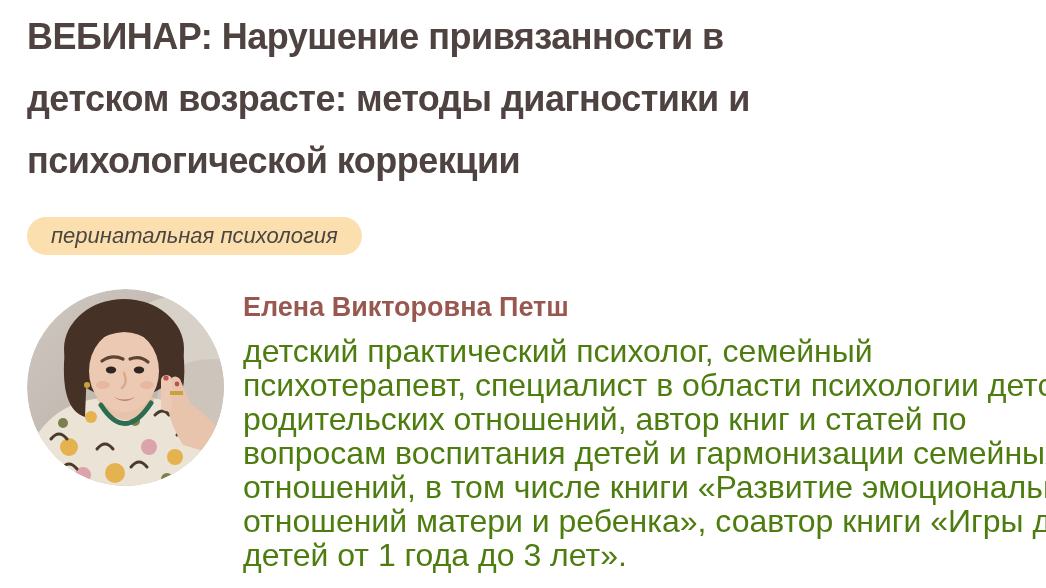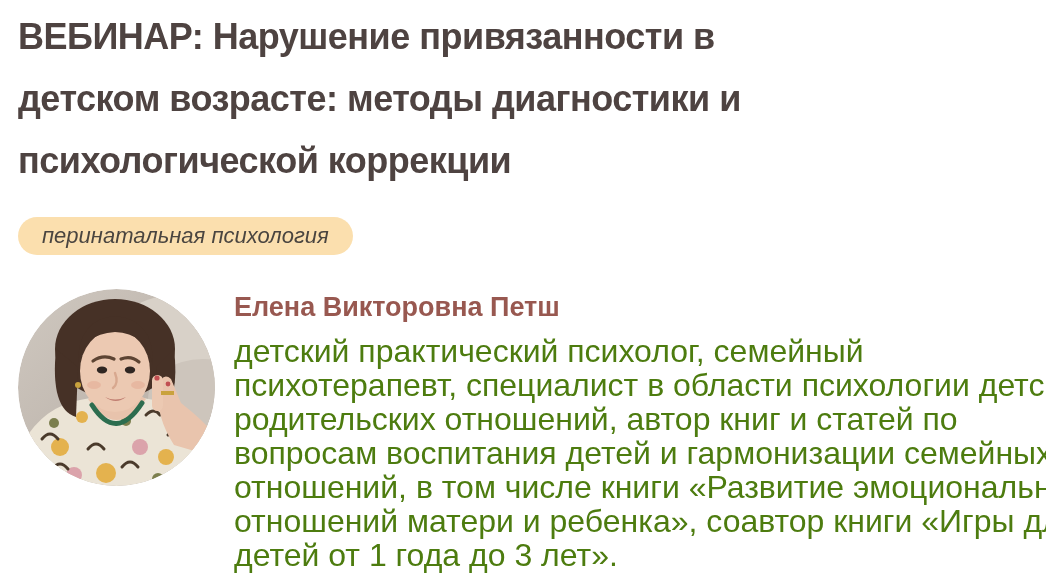--- a/index.html
+++ b/index.html
@@ -5,21 +5,21 @@
   html, body {
     margin: 0;
     padding: 0;
     background: #ffffff;
     width: 1046px;
     height: 588px;
     overflow: hidden;
     font-family: "Liberation Sans", "DejaVu Sans", sans-serif;
   }
   .container {
-    padding: 6px 33px 0 18px;
+    padding: 6px 33px 0 27px;
     box-sizing: border-box;
     width: 922px;
   }
   .page-title {
     margin: 0;
     font-size: 36px;
     line-height: 62px;
     font-weight: 700;
     color: #4e4341;
     letter-spacing: -0.5px;

